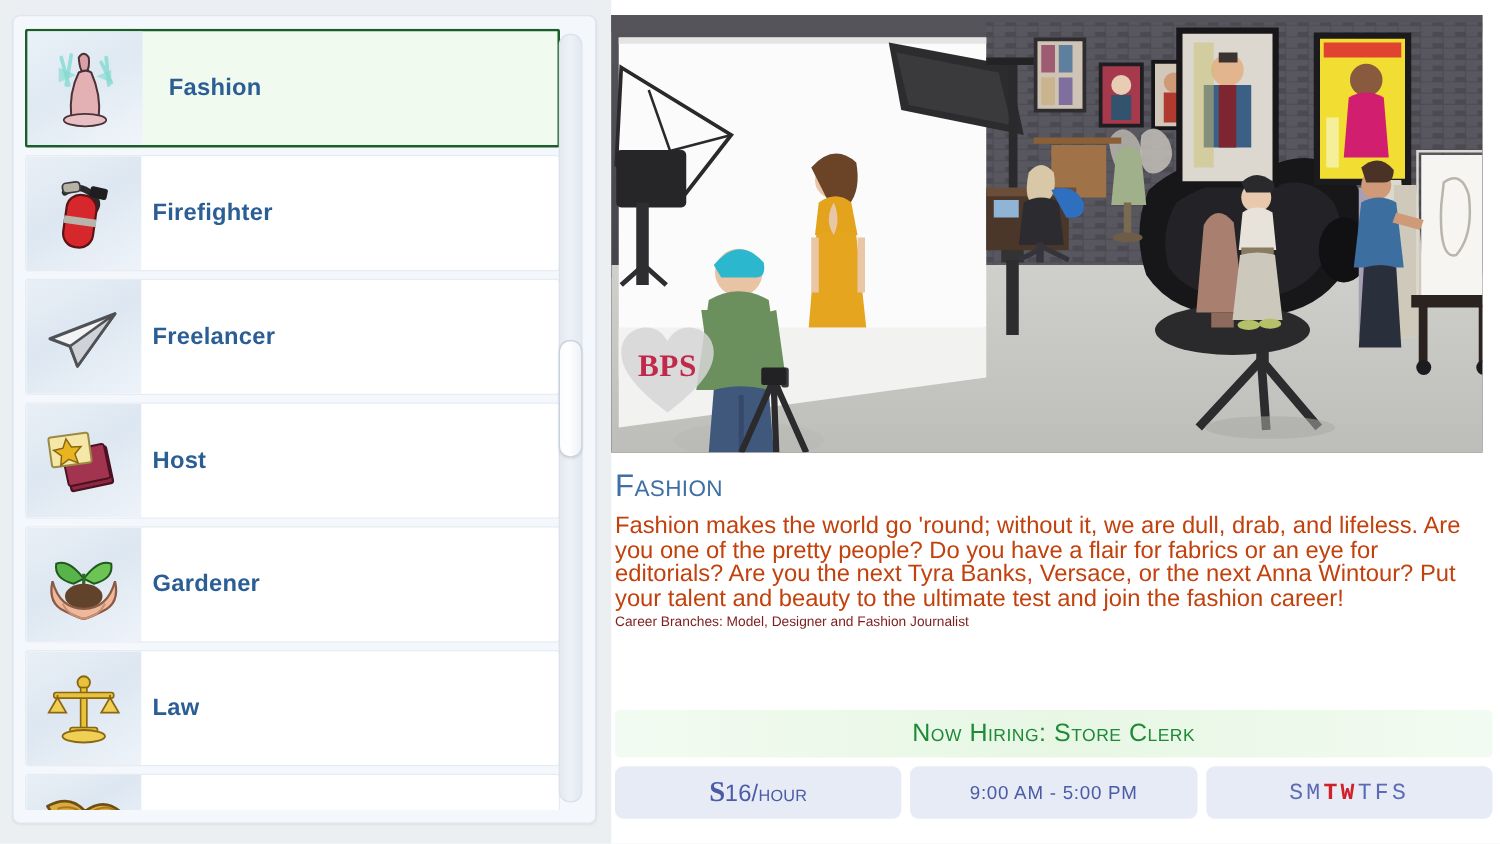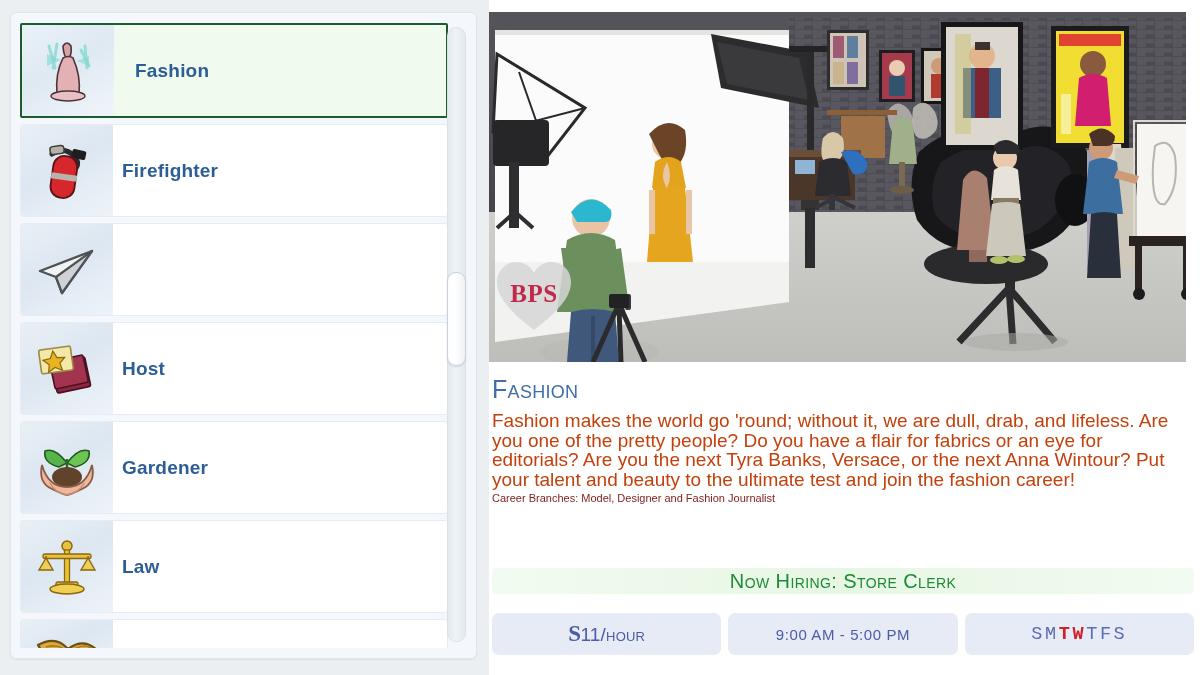--- a/index.html
+++ b/index.html
@@ -105,21 +105,21 @@
     position:absolute;left:3px;top:411px;width:686px;
     color:#c2410c;font-size:19px;line-height:19.6px;
     font-family:"Liberation Sans", sans-serif;
   }
   .job-branches{
     position:absolute;left:3px;top:489px;width:690px;
     color:#7f1d1d;font-size:11px;line-height:19.6px;
   }
 
   .hiring-banner{
-    position:absolute;left:3px;top:568px;width:702px;height:26px;
+    position:absolute;left:3px;top:568px;width:702px;height:38px;
     background:linear-gradient(90deg,#f2fbf1,#e7f7e4 50%,#f2fbf1);
     border-radius:4px;
     display:flex;align-items:center;justify-content:center;
   }
   .hiring-banner span{
     color:#1e8a36;font-size:20px;font-variant:small-caps;
     letter-spacing:.4px;
   }
 
   .pill-row{
@@ -175,20 +175,21 @@
           </div>
           <div class="career-label">Firefighter</div>
         </div>
         <div class="career-row">
           <div class="career-icon">
             <svg width="70" height="70" viewBox="0 0 70 70">
     <path d="M8 36 L60 16 L30 58 L24 42 Z" fill="#f2f3f5" stroke="#4f5154" stroke-width="2.4" stroke-linejoin="round"></path>
     <path d="M24 42 L60 16 L30 58 Z" fill="#cfd3d8" stroke="#4f5154" stroke-width="2.2" stroke-linejoin="round"></path>
   </svg>
           </div>
+          <div class="career-label">Freelancer</div>
         </div>
         <div class="career-row">
           <div class="career-icon">
             <svg width="70" height="70" viewBox="0 0 70 70">
     <rect x="22" y="26" width="34" height="30" rx="2" fill="#8e2740" stroke="#4a1222" stroke-width="1.8" transform="rotate(-12 39 41)"></rect>
     <rect x="20" y="24" width="34" height="28" rx="2" fill="#a33450" stroke="#4a1222" stroke-width="1.6" transform="rotate(-12 37 38)"></rect>
     <rect x="8" y="14" width="32" height="24" rx="2" fill="#f4e7a8" stroke="#9a8a44" stroke-width="1.6" transform="rotate(-8 24 26)"></rect>
     <path d="M22 17 l3.4 7 7.6 .8 -5.6 5.2 1.6 7.4 -7 -3.8 -7 3.8 1.6 -7.4 -5.6 -5.2 7.6 -.8 Z" fill="#e8b41f" stroke="#8a6712" stroke-width="1.2" transform="rotate(-8 22 26)"></path>
   </svg>
           </div>
@@ -402,21 +403,21 @@
     <div class="job-title">Fashion</div>
     <div class="job-desc">Fashion makes the world go 'round; without it, we are dull, drab, and lifeless. Are you one of the pretty people? Do you have a flair for fabrics or an eye for editorials?  Are you the next Tyra Banks, Versace, or the next Anna Wintour? Put your talent and beauty to the ultimate test and join the fashion career!</div>
     <div class="job-branches">Career Branches: Model, Designer and Fashion Journalist</div>
 
     <div class="hiring-banner">
       <span>Now Hiring: Store Clerk</span>
     </div>
 
     <div class="pill-row">
       <div class="pill">
-        <span class="wage"><span class="sim">S</span><span>11</span><span>/hour</span></span>
+        <span class="wage"><span class="sim">S</span><span>16</span><span>/hour</span></span>
       </div>
       <div class="pill">
         <span class="hours">9:00 AM - 5:00 PM</span>
       </div>
       <div class="pill">
         <span class="days" id="days"><i class="">S</i><i class="">M</i><i class="on">T</i><i class="on">W</i><i class="">T</i><i class="">F</i><i class="">S</i></span>
       </div>
     </div>
 
   </div>

